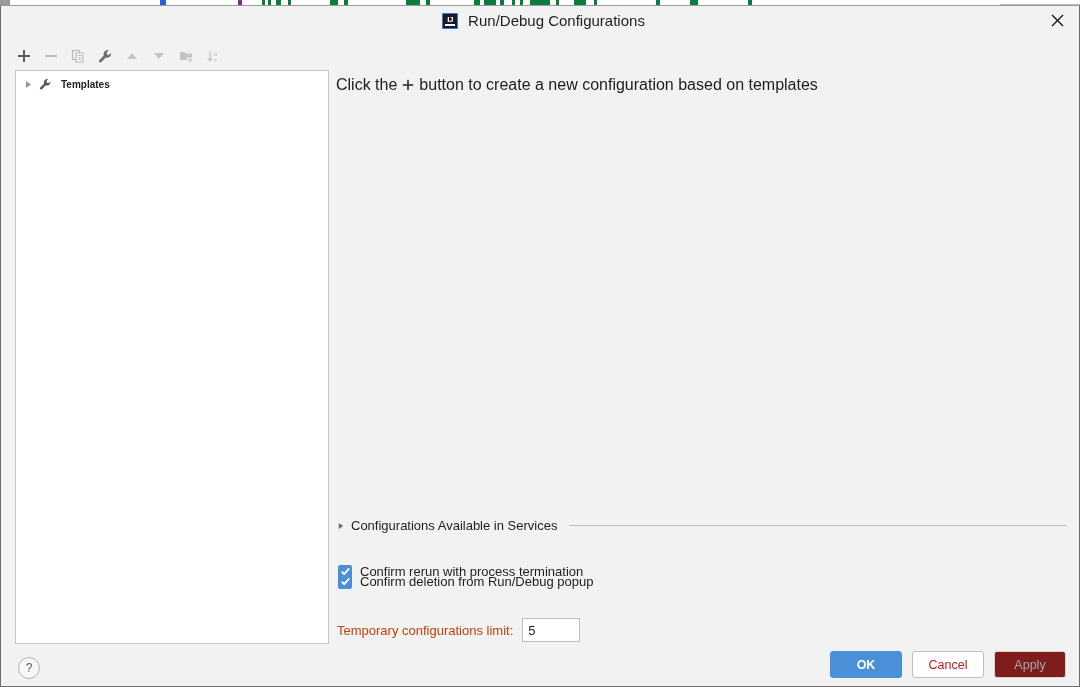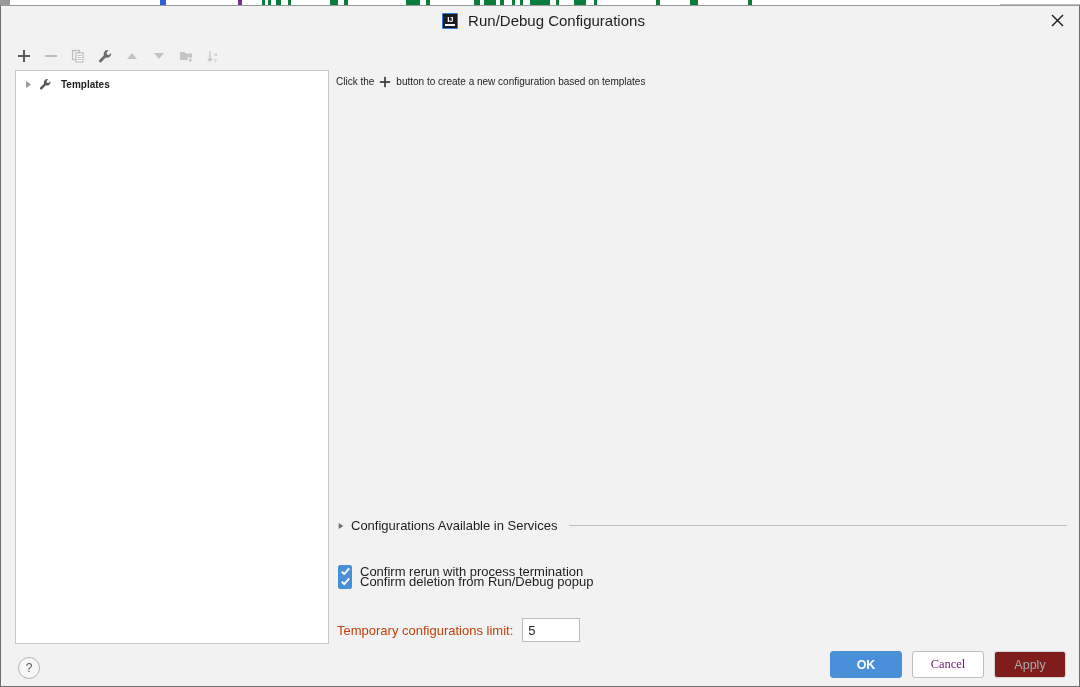--- a/index.html
+++ b/index.html
@@ -114,23 +114,24 @@
     font-size: 10px;
     font-weight: bold;
     color: #1e1e1e;
     margin-left: 7px;
   }
 
   
   #hint-text {
     position: absolute;
     left: 335px; top: 70px;
-    font-size: 10px;
+    font-size: 16px;
     color: #1e1e1e;
     display: flex;
+    align-items: center;
     gap: 5px;
     white-space: nowrap;
   }
 
   #services-section {
     position: absolute;
     left: 336px; top: 512px;
     width: 730px;
     display: flex;
     align-items: center;
@@ -216,22 +217,21 @@
   .dlg-btn.primary {
     background: #4a90d9;
     border: 1px solid #4a90d9;
     color: #ffffff;
     font-weight: bold;
     min-width: 72px;
   }
   .dlg-btn.normal {
     background: #ffffff;
     border: 1px solid #bfbfbf;
-    color: #701a75;
-    font-family: Liberation Serif, serif;
+    color: #b91c1c;
   }
   .dlg-btn.disabled {
     background: #7f1d1d;
     border: 1px solid #d5d5d5;
     color: #aaaaaa;
     cursor: default;
   }
 </style>
 </head>
 <body>

